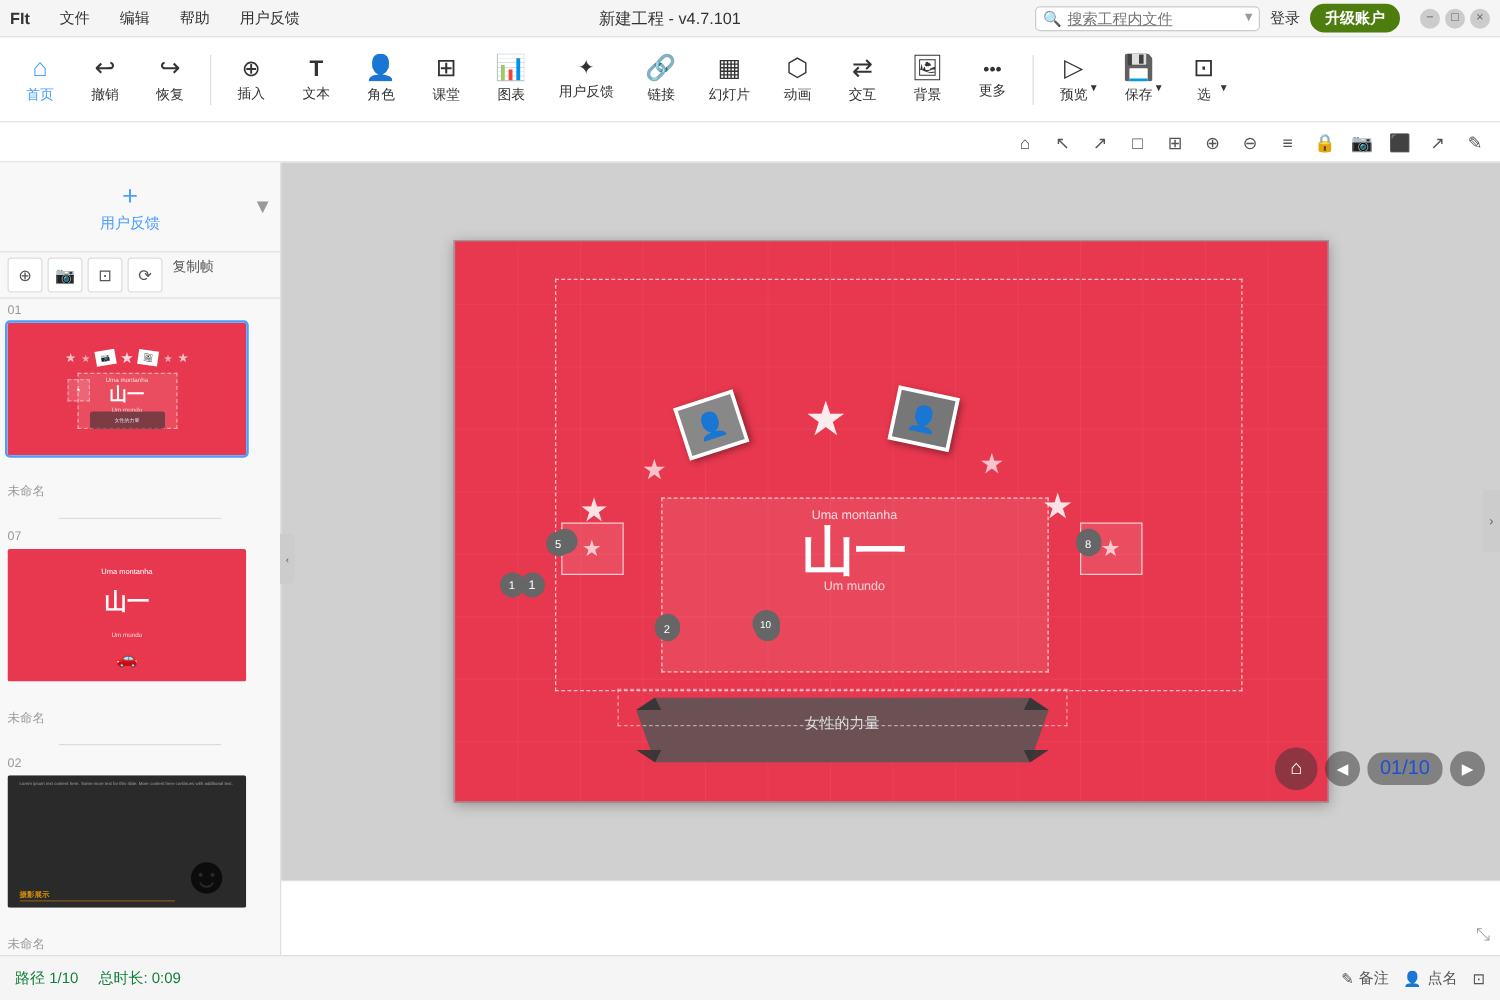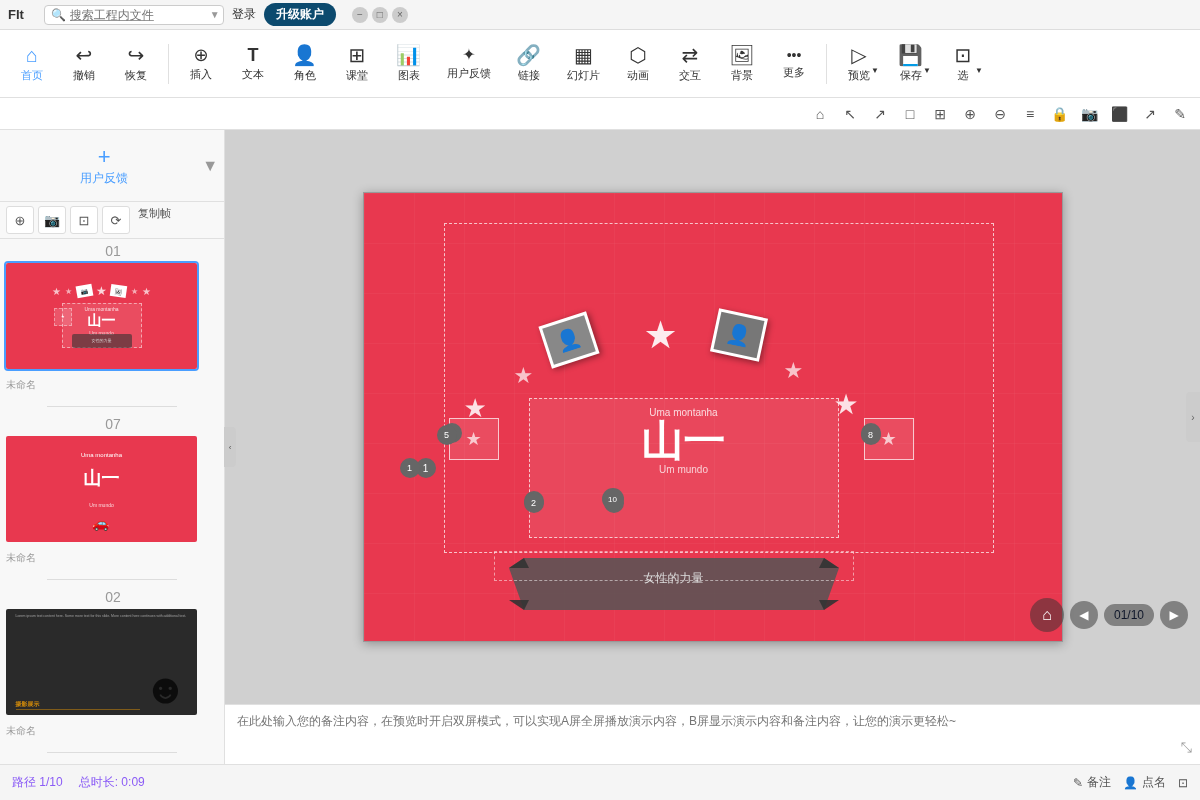--- a/index.html
+++ b/index.html
@@ -9,21 +9,21 @@
     #title-bar { display: flex; align-items: center; height: 30px; background: #f5f5f5; border-bottom: 1px solid #ddd; padding: 0 8px; }
     #title-bar .app-logo { font-weight: bold; font-size: 13px; color: #333; margin-right: 20px; }
     #title-bar .menu-items { display: flex; gap: 16px; }
     #title-bar .menu-item { font-size: 12px; color: #333; cursor: pointer; padding: 2px 4px; }
     #title-bar .title-center { flex: 1; text-align: center; font-size: 13px; color: #333; }
     #title-bar .title-right { display: flex; align-items: center; gap: 8px; }
     #title-bar .search-box { display: flex; align-items: center; background: #fff; border: 1px solid #ccc; border-radius: 4px; padding: 2px 6px; width: 180px; }
     #title-bar .search-box input { border: none; outline: none; font-size: 12px; width: 140px; color: #999; text-decoration: underline; }
     #title-bar .search-icon { color: #999; margin-right: 4px; }
     #title-bar .login-btn { font-size: 12px; color: #333; cursor: pointer; }
-    #title-bar .upgrade-btn { background: #0c4a6e; color: #fff; border: none; border-radius: 12px; padding: 3px 12px; font-size: 12px; cursor: pointer; font-weight: bold; }
+    #title-bar .upgrade-btn { background: #4d7c0f; color: #fff; border: none; border-radius: 12px; padding: 3px 12px; font-size: 12px; cursor: pointer; font-weight: bold; }
     #title-bar .win-controls { display: flex; gap: 4px; margin-left: 8px; }
     #title-bar .win-btn { width: 16px; height: 16px; border-radius: 50%; cursor: pointer; display: flex; align-items: center; justify-content: center; font-size: 10px; border: none; background: #ccc; color: #666; }
     #title-bar .win-btn.minimize { background: #ccc; }
     #title-bar .win-btn.maximize { background: #ccc; }
     #title-bar .win-btn.close { background: #ccc; }
 
     
     #toolbar { display: flex; align-items: center; height: 68px; background: #fff; border-bottom: 1px solid #e0e0e0; padding: 0 8px; gap: 4px; }
     .toolbar-item { display: flex; flex-direction: column; align-items: center; justify-content: center; padding: 6px 10px; cursor: pointer; border-radius: 4px; min-width: 48px; color: #333; font-size: 11px; gap: 3px; }
     .toolbar-item .icon { font-size: 20px; line-height: 1; }
@@ -41,42 +41,42 @@
     #main { display: flex; height: calc(800px - 30px - 68px - 32px - 36px); }
 
     
     #sidebar { width: 225px; background: #f8f8f8; border-right: 1px solid #e0e0e0; display: flex; flex-direction: column; position: relative; }
     #sidebar-top { padding: 6px; border-bottom: 1px solid #e0e0e0; display: flex; align-items: center; justify-content: space-between; }
     #sidebar-tools { display: flex; gap: 4px; padding: 4px 6px; border-bottom: 1px solid #e0e0e0; }
     .sidebar-tool-btn { width: 28px; height: 28px; display: flex; align-items: center; justify-content: center; cursor: pointer; border-radius: 3px; font-size: 13px; color: #555; border: 1px solid #ddd; background: #fff; }
     .new-frame-btn { display: flex; flex-direction: column; align-items: center; justify-content: center; padding: 8px; cursor: pointer; color: #4a9eff; font-size: 12px; width: 100%; }
     #slides-list { flex: 1; overflow-y: auto; padding: 4px; }
     .slide-item { display: flex; flex-direction: column; margin-bottom: 4px; }
-    .slide-num { font-size: 14px; color: #999; margin-bottom: 2px; padding-left: 2px; text-align: center; }
+    .slide-num { font-size: 10px; color: #999; margin-bottom: 2px; padding-left: 2px; }
     .slide-thumb { width: 195px; height: 110px; border-radius: 4px; border: 2px solid transparent; cursor: pointer; overflow: hidden; position: relative; }
     .slide-thumb.active { border-color: #4a9eff; }
-    .slide-thumb-label { font-size: 10px; color: #999; margin-top: 7px; padding-left: 2px; }
+    .slide-thumb-label { font-size: 10px; color: #999; margin-top: 20px; padding-left: 2px; }
     .slide-separator { height: 20px; display: flex; align-items: center; justify-content: center; }
     .slide-separator-inner { width: 60%; height: 1px; background: #ddd; }
 
     
     #canvas-wrapper { flex: 1; background: #e8e8e8; position: relative; overflow: hidden; display: flex; flex-direction: column; }
     #canvas { flex: 1; background: #d0d0d0; position: relative; display: flex; align-items: center; justify-content: center; }
 
     
     .slide-canvas { width: 700px; height: 450px; background: #e8384f; position: relative; border: 1px solid #999; box-shadow: 0 2px 10px rgba(0,0,0,0.3); }
 
     
     #notes-area { height: 60px; background: #fff; border-top: 1px solid #e0e0e0; padding: 8px 12px; display: flex; align-items: flex-start; position: relative; }
     #notes-area textarea { width: 100%; height: 100%; border: none; outline: none; resize: none; font-size: 12px; color: #999; font-family: 'Microsoft YaHei', Arial, sans-serif; }
     .notes-expand-btn { position: absolute; right: 8px; bottom: 8px; color: #999; cursor: pointer; font-size: 14px; }
 
     
     #bottom-bar { height: 36px; background: #f5f5f5; border-top: 1px solid #e0e0e0; display: flex; align-items: center; padding: 0 12px; justify-content: space-between; }
-    #bottom-bar .left { display: flex; gap: 16px; font-size: 12px; color: #8b5cf6; align-items: flex-end; }
+    #bottom-bar .left { display: flex; gap: 16px; font-size: 12px; color: #15803d; align-items: flex-end; }
     #bottom-bar .right { display: flex; gap: 12px; font-size: 12px; color: #555; }
     #bottom-bar .right-btn { display: flex; align-items: center; gap: 4px; cursor: pointer; }
 
     
     .collapse-btn { position: absolute; right: -12px; top: 50%; transform: translateY(-50%); width: 12px; height: 40px; background: #ccc; border-radius: 0 4px 4px 0; cursor: pointer; display: flex; align-items: center; justify-content: center; font-size: 8px; color: #555; z-index: 10; }
 
     
     .num-badge { position: absolute; width: 20px; height: 20px; border-radius: 50%; background: #666; color: #fff; font-size: 10px; display: flex; align-items: center; justify-content: center; }
 
     
@@ -87,20 +87,27 @@
     .thumb2-big { font-size: 18px; color: #fff; position: absolute; top: 28%; left: 50%; transform: translateX(-50%); white-space: nowrap; font-weight: bold; }
     .thumb2-sub { font-size: 5px; color: rgba(255,255,255,0.8); position: absolute; top: 62%; left: 50%; transform: translateX(-50%); white-space: nowrap; }
     .thumb2-car { position: absolute; bottom: 10%; left: 50%; transform: translateX(-50%); font-size: 14px; }
 
   </style>
 </head>
 <body>
 
 <div id="title-bar">
   <span class="app-logo">FIt</span>
+  <div class="menu-items">
+    <span class="menu-item">文件</span>
+    <span class="menu-item">编辑</span>
+    <span class="menu-item">帮助</span>
+    <span class="menu-item">用户反馈</span>
+  </div>
+  <div class="title-center">新建工程 - v4.7.101</div>
   <div class="title-right">
     <div class="search-box">
       <span class="search-icon">🔍</span>
       <input type="text" placeholder="搜索工程内文件" style="">
       <span style="color:#999;font-size:10px;">▼</span>
     </div>
     <span class="login-btn">登录</span>
     <button class="upgrade-btn">升级账户</button>
     <div class="win-controls">
       <button class="win-btn minimize">−</button>
@@ -390,30 +397,29 @@
         <div style="position:absolute; left:160px; top:300px; width:20px; height:20px; border-radius:50%; background:#666; color:#fff; font-size:9px; display:flex; align-items:center; justify-content:center;">2</div>
         <div style="position:absolute; left:73px; top:232px; width:20px; height:20px; border-radius:50%; background:#666; color:#fff; font-size:9px; display:flex; align-items:center; justify-content:center;">5</div>
         <div style="position:absolute; left:497px; top:232px; width:20px; height:20px; border-radius:50%; background:#666; color:#fff; font-size:9px; display:flex; align-items:center; justify-content:center;">8</div>
         <div style="position:absolute; left:238px; top:295px; width:22px; height:22px; border-radius:50%; background:#666; color:#fff; font-size:8px; display:flex; align-items:center; justify-content:center;">10</div>
 
       </div>
 
       <div style="position:absolute; bottom:72px; right:12px; display:flex; align-items:center; gap:6px;">
         <button style="width:34px; height:34px; border-radius:50%; background:rgba(50,50,50,0.5); color:#fff; border:none; font-size:16px; cursor:pointer; display:flex; align-items:center; justify-content:center;">⌂</button>
         <button style="width:28px; height:28px; border-radius:50%; background:rgba(50,50,50,0.5); color:#fff; border:none; font-size:12px; cursor:pointer; display:flex; align-items:center; justify-content:center;">◀</button>
-        <div style="background:rgba(50,50,50,0.5); color:#0f172a; font-size:12px; padding:4px 10px; border-radius:12px;">01/10</div>
+        <div style="background:rgba(50,50,50,0.5); color:#1d4ed8; font-size:16px; padding:4px 10px; border-radius:12px;">01/10</div>
         <button style="width:28px; height:28px; border-radius:50%; background:rgba(50,50,50,0.5); color:#fff; border:none; font-size:12px; cursor:pointer; display:flex; align-items:center; justify-content:center;">▶</button>
       </div>
 
       <div style="position:absolute; right:0; top:50%; transform:translateY(-50%); width:14px; height:50px; background:#ccc; border-radius:4px 0 0 4px; display:flex; align-items:center; justify-content:center; cursor:pointer; color:#666; font-size:10px;">›</div>
 
     </div>
 
     <div id="notes-area">
-      <textarea style="color: rgb(187, 187, 187); font-size: 12px;" placeholder="在此处输入您的备注内容，在预览时开启双屏模式，可以实现A屏全屏播放演示内容，B屏显示演示内容和备注内容，让您的演示更轻松~"></textarea>
       <span class="notes-expand-btn">⤡</span>
     </div>
   </div>
 
 </div>
 
 <div id="bottom-bar">
   <div class="left">
     <span>路径 1/10</span>
     <span>总时长: 0:09</span>

